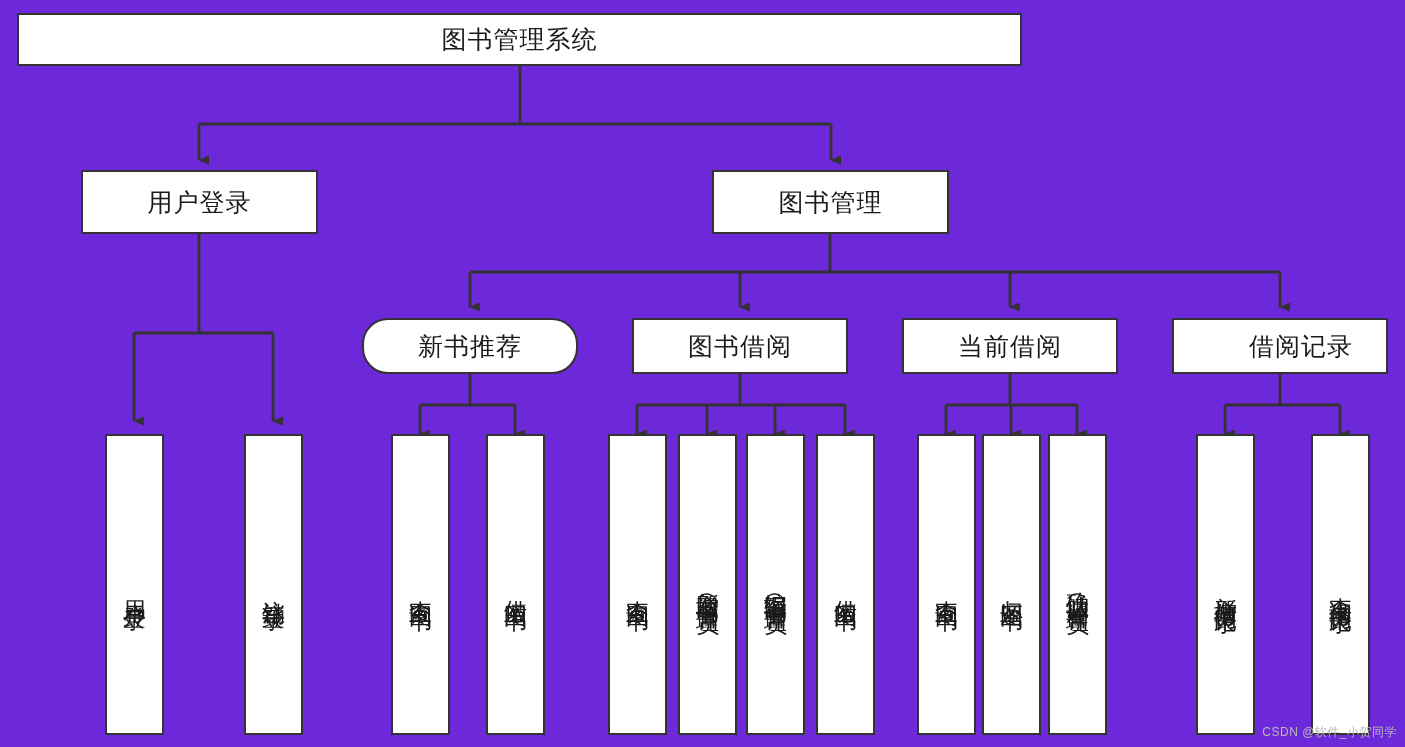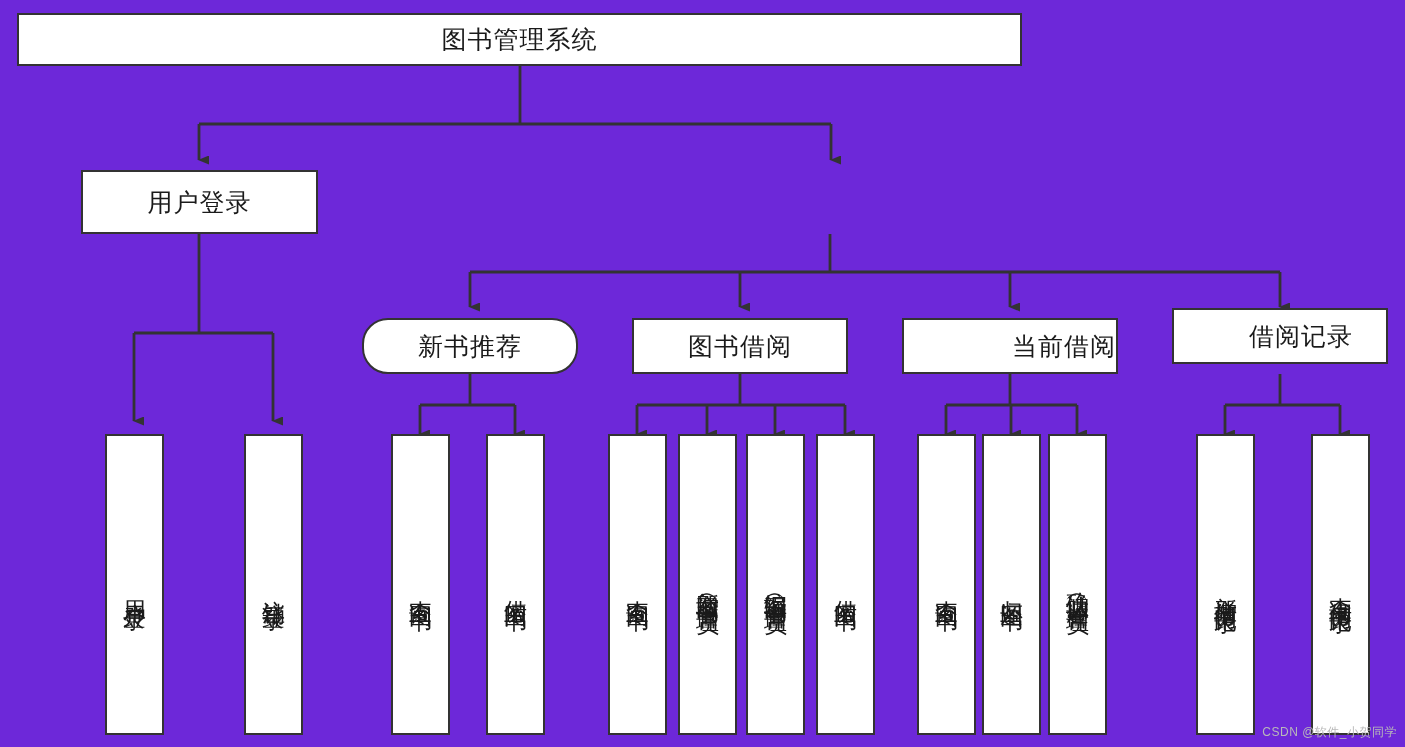--- a/index.html
+++ b/index.html
@@ -122,31 +122,34 @@
     </g>
   </svg>
 
   <div class="node horiz" style="left:17px; top:13px; width:1005px; height:53px;">
     <span class="label">图书管理系统</span>
   </div>
 
   <div class="node horiz" style="left:81px; top:170px; width:237px; height:64px;">
     <span class="label">用户登录</span>
   </div>
+  <div class="node horiz" style="left:712px; top:170px; width:237px; height:64px;">
+    <span class="label">图书管理</span>
+  </div>
 
   <div class="node horiz" style="left:362px; top:318px; width:216px; height:56px;border-radius:26px;">
     <span class="label">新书推荐</span>
   </div>
   <div class="node horiz" style="left:632px; top:318px; width:216px; height:56px;">
     <span class="label">图书借阅</span>
   </div>
-  <div class="node horiz" style="left:902px; top:318px; width:216px; height:56px;justify-content:flex-end;">
+  <div class="node horiz" style="left:902px; top:318px; width:216px; height:56px;">
     <span class="label">当前借阅</span>
   </div>
-  <div class="node horiz" style="left:1172px; top:308px; width:216px; height:56px;padding-left:42px;">
+  <div class="node horiz" style="left:1172px; top:318px; width:216px; height:56px;padding-left:42px;">
     <span class="label">借阅记录</span>
   </div>
 
   <div class="node vert" style="left:105px; top:434px; width:59px; height:301px;">
     <span class="label">用户登录</span>
   </div>
   <div class="node vert" style="left:244px; top:434px; width:59px; height:301px;">
     <span class="label">注销登录</span>
   </div>
 

